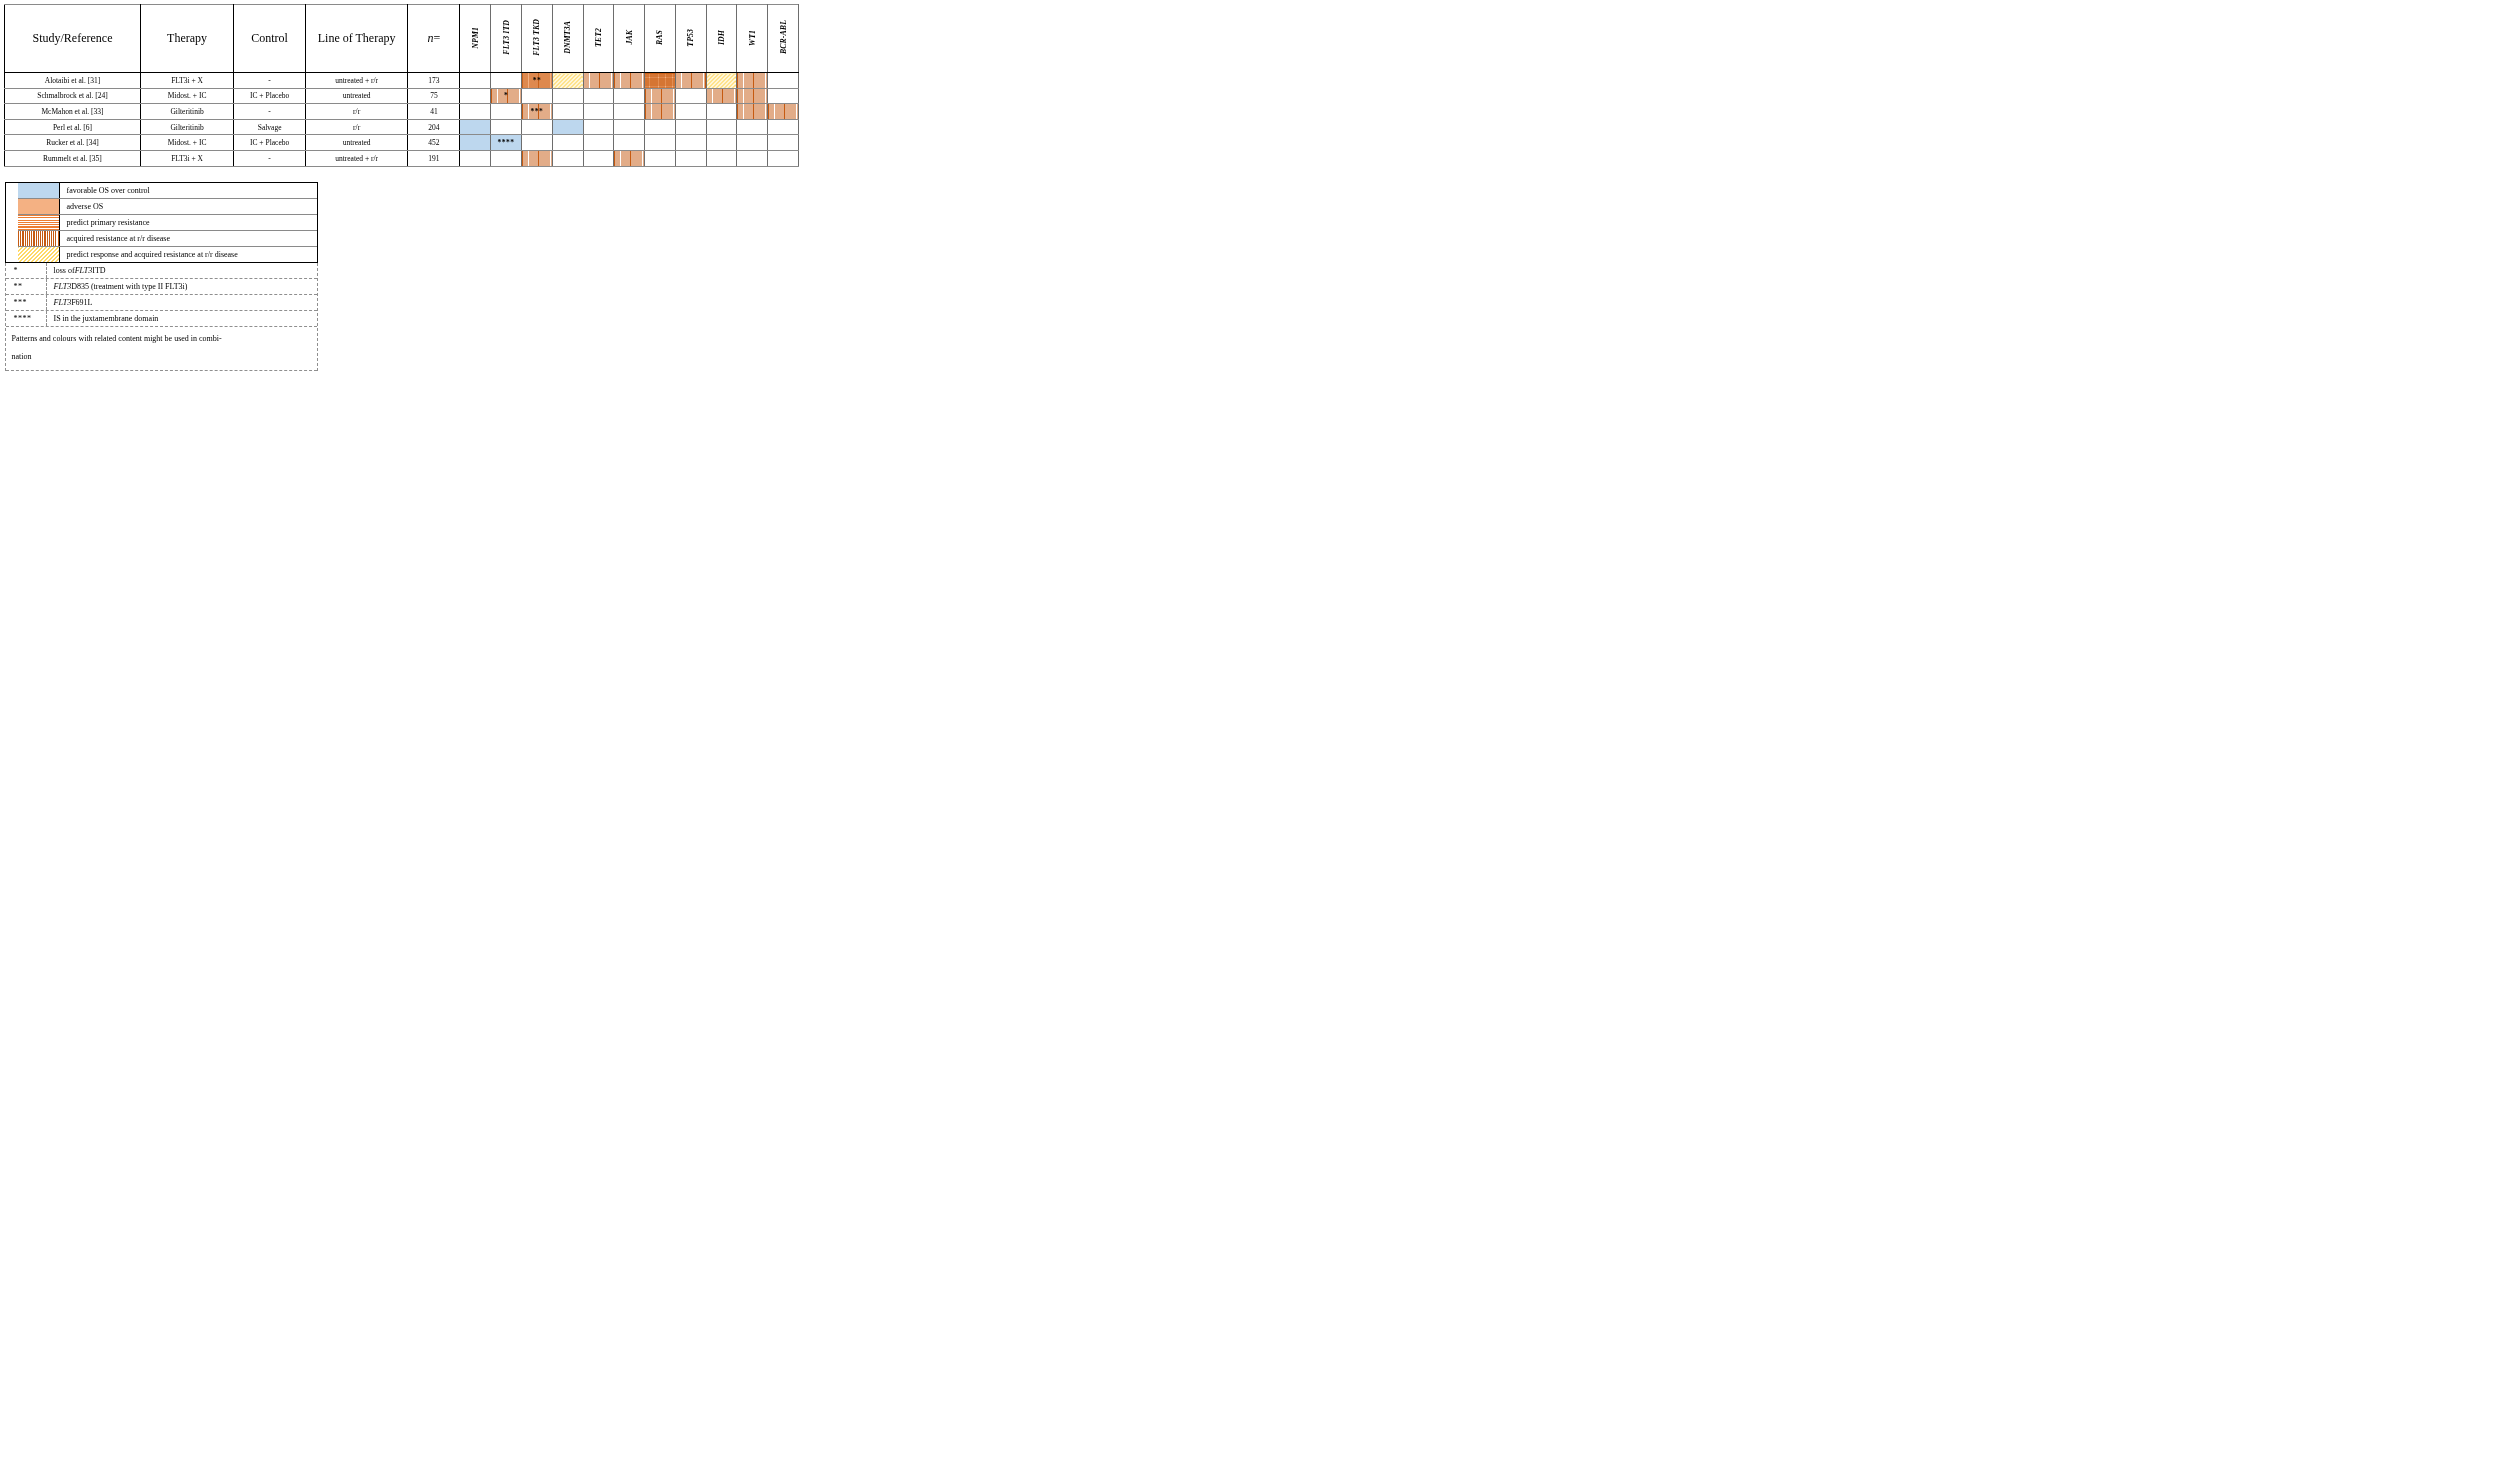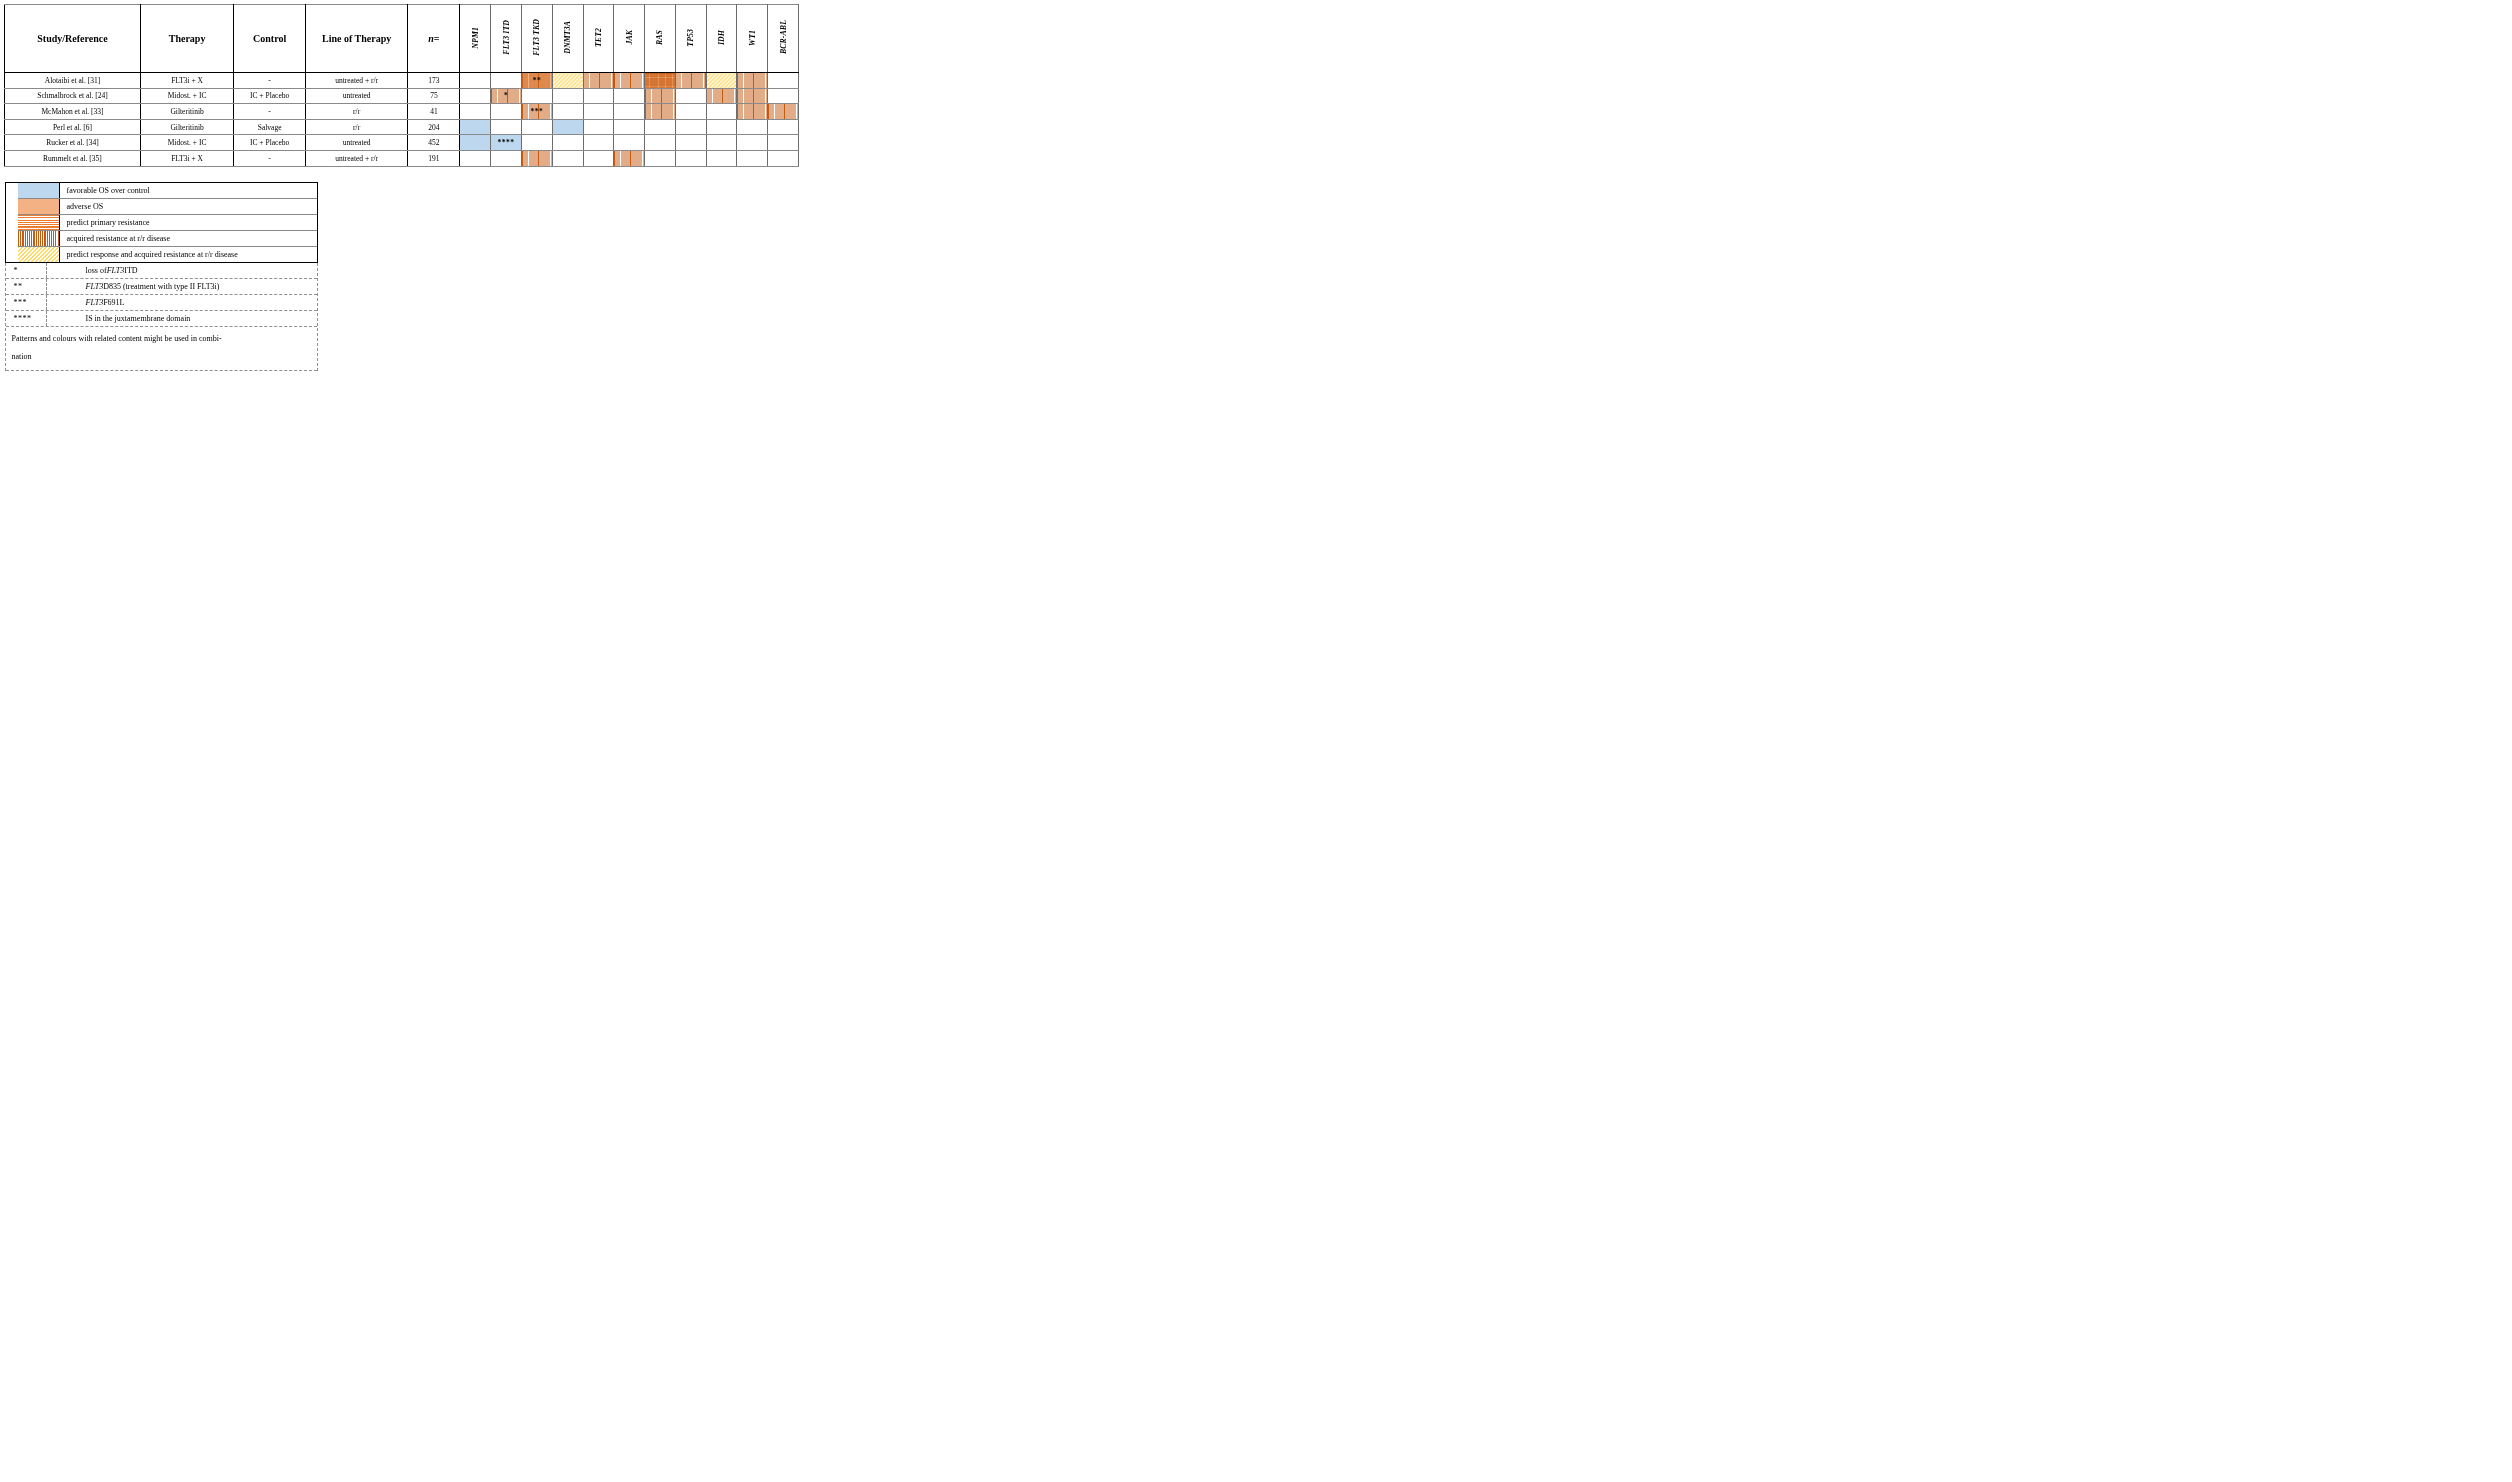--- a/index.html
+++ b/index.html
@@ -5,21 +5,21 @@
   html,body{margin:0;padding:0;background:#fff;}
   body{width:803px;height:371px;position:relative;font-family:"Liberation Serif",serif;color:#000;}
 
   
   #matrix{position:absolute;left:4px;top:4px;width:795px;border-collapse:collapse;table-layout:fixed;
           border:1px solid #000;border-top:1.5px solid #000;border-bottom:1.5px solid #000;}
   #matrix th,#matrix td{overflow:hidden;white-space:nowrap;text-align:center;vertical-align:middle;
           border-left:0.5px solid #000;border-right:0.5px solid #000;
           border-top:0.5px solid #8a8a8a;border-bottom:0.5px solid #8a8a8a;}
   #matrix td.gcell,#matrix th.gh{border-left:0.5px solid #6d6d6d;border-right:0.5px solid #6d6d6d;}
-  #matrix th.lh{font-weight:bold;font-size:10px;padding:0 3px;}
+  #matrix th.lh{font-weight:normal;font-size:12px;padding:0 3px;}
   #matrix thead th{border-bottom:1.5px solid #000;height:65px;}
   #matrix th.gh .rot{display:inline-block;writing-mode:vertical-rl;transform:rotate(180deg);
           font-style:italic;font-weight:bold;font-size:7.8px;letter-spacing:0.1px;max-height:62px;}
   #matrix tbody td{height:14.6px;font-size:7.5px;padding:0 1px;}
   #matrix tbody td.mark{font-size:7.5px;font-weight:bold;letter-spacing:0.5px;}
 
   
   .p-b{background-color:#BDD7EE;}
   .p-o{background-color:#F4B183;}
   .p-v{background-image:repeating-linear-gradient(90deg,#C55A11 0 1.1px,rgba(0,0,0,0) 1.1px 2.2px);}
@@ -35,21 +35,21 @@
   #legend{position:absolute;left:4.5px;top:182px;width:313px;font-size:8px;}
   .lg-colors{border:1px solid #000;border-bottom:1.5px solid #000;}
   .lg-row{display:flex;height:15px;margin-left:12px;}
   .lg-row + .lg-row{border-top:0.5px solid #8a8a8a;}
   .lg-swatch{flex:0 0 41px;border-right:0.5px solid #000;}
   .lg-label{flex:1;display:flex;align-items:center;padding-left:7px;}
   .lg-notes{border-left:0.5px dashed #8f8f8f;border-right:0.5px dashed #8f8f8f;}
   .fn-row{display:flex;height:15px;border-bottom:0.5px dashed #8f8f8f;}
   .fn-sym{flex:0 0 41px;border-right:0.5px dashed #8f8f8f;display:flex;align-items:center;
           padding-left:8px;box-sizing:border-box;letter-spacing:0.5px;}
-  .fn-text{flex:1;display:flex;align-items:center;padding-left:7px;margin-left:32px;}
+  .fn-text{flex:1;display:flex;align-items:center;padding-left:7px;}
   .lg-note{border-bottom:0.5px dashed #8f8f8f;padding:2.5px 6px 4px 6px;line-height:2.3;}
 </style>
 </head>
 <body>
 
 <table id="matrix">
   <colgroup>
       <col style="width: 17.12%;">
       <col style="width: 11.75%;">
       <col style="width: 9.03%;">

